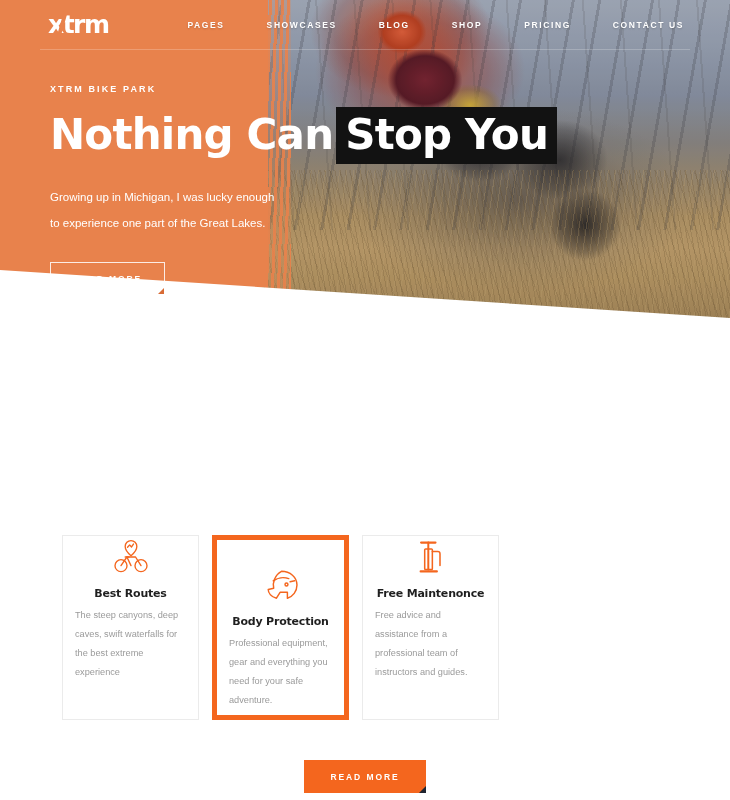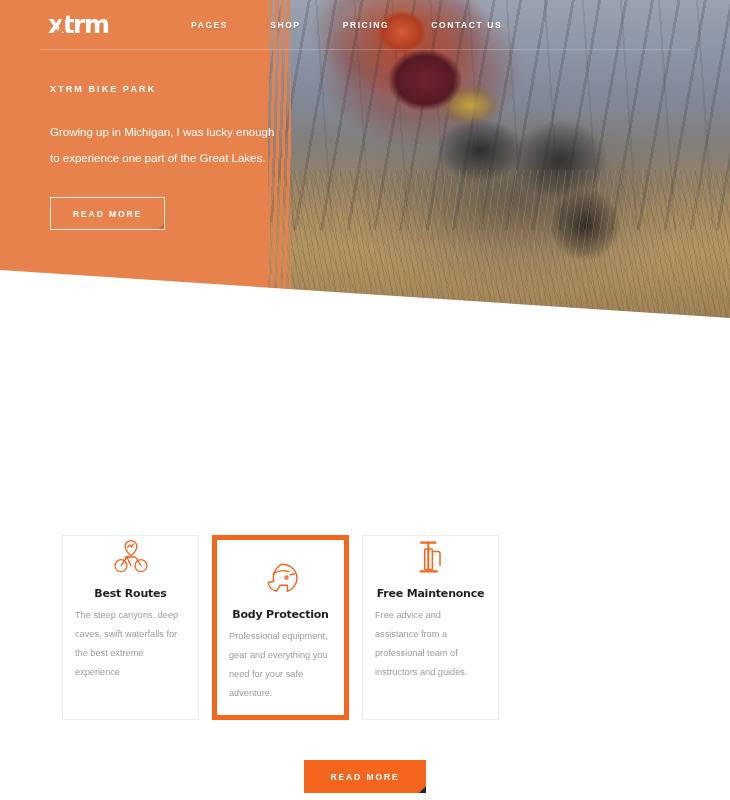--- a/index.html
+++ b/index.html
@@ -242,21 +242,21 @@
     height: 185px;
     background: #ffffff;
     border: 1px solid #ebebeb;
     display: flex;
     flex-direction: column;
     align-items: center;
     cursor: pointer;
   }
   .card.active {
     border: 5px solid #f4661e;
-    padding-top: 17px;
+    padding-top: 24px;
   }
   .card-icon {
     height: 42px;
     display: flex;
     align-items: center;
     justify-content: center;
   }
   .card-title {
     margin-top: 9px;
     font-family: "DejaVu Sans", sans-serif;
@@ -321,29 +321,34 @@
   <div class="header-rule"></div>
   <div class="header">
 
     <div class="logo">
       <div class="logo-txt">xtrm</div>
       <div class="logo-slash"></div>
     </div>
 
     <div class="nav">
       <div class="nav-item">PAGES</div>
+      <div class="nav-item">SHOWCASES</div>
+      <div class="nav-item">BLOG</div>
       <div class="nav-item">SHOP</div>
       <div class="nav-item">PRICING</div>
       <div class="nav-item">CONTACT US</div>
     </div>
 
   </div>
 
   <div class="hero-copy">
     <div class="eyebrow">XTRM BIKE PARK</div>
+    <div class="headline">
+      <span>Nothing Can</span><span class="hl">Stop You</span>
+    </div>
     <div class="hero-sub">Growing up in Michigan, I was lucky enough to experience one part of the Great Lakes.</div>
     <div class="btn-ghost">READ MORE</div>
   </div>
 
   <div class="cards">
 
     <div class="card">
       <div class="card-icon">
         <svg width="40" height="40" viewBox="0 0 44 44" fill="none" stroke="#f4661e" stroke-width="1.5">
           <path d="M22 4 a6.4 6.4 0 0 1 6.4 6.4 c0 4.6-6.4 10.2-6.4 10.2 s-6.4-5.6-6.4-10.2 A6.4 6.4 0 0 1 22 4 z"></path>

